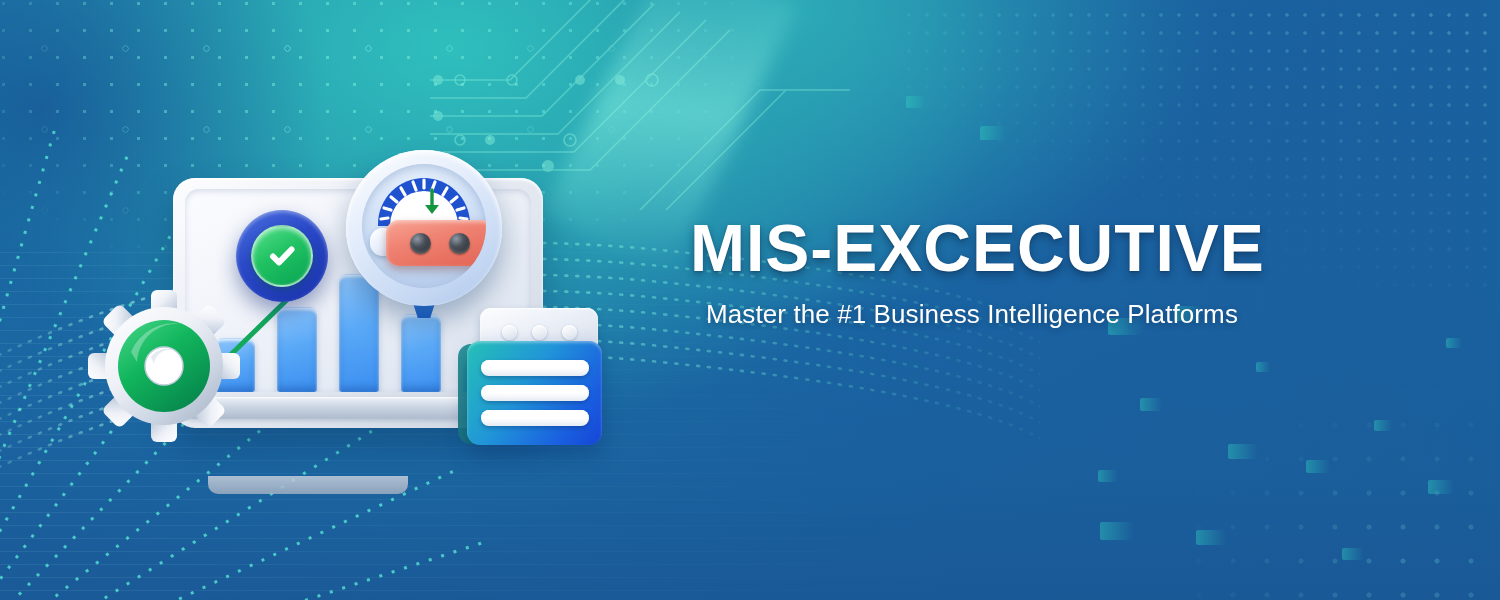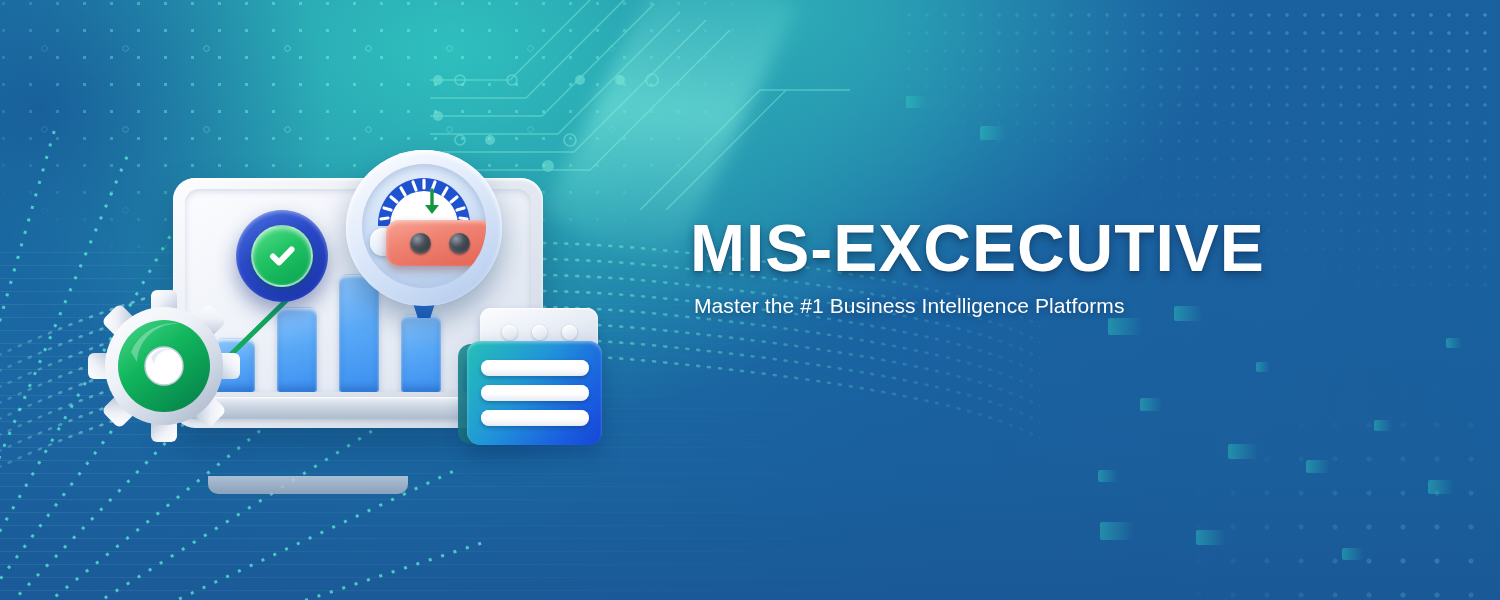--- a/index.html
+++ b/index.html
@@ -240,22 +240,22 @@
     font-weight:bold;
     letter-spacing:1.0px;
     color:#ffffff;
     line-height:1.02;
     text-shadow:0 4px 9px rgba(8,38,72,.48), 0 1px 2px rgba(8,38,72,.35);
     transform:scaleX(.985);
     transform-origin:left center;
     white-space:nowrap;
   }
   .subline{
-    margin:4px;
-    font-size:21px;
+    margin:16px;
+    font-size:26px;
     font-weight:normal;
     color:#ffffff;
     line-height:1.30;
     letter-spacing:.1px;
     text-shadow:0 2px 6px rgba(8,38,72,.45);
     white-space:nowrap;
   }
   .sub-wrap{margin-top:10px;}
 </style>
 </head>

